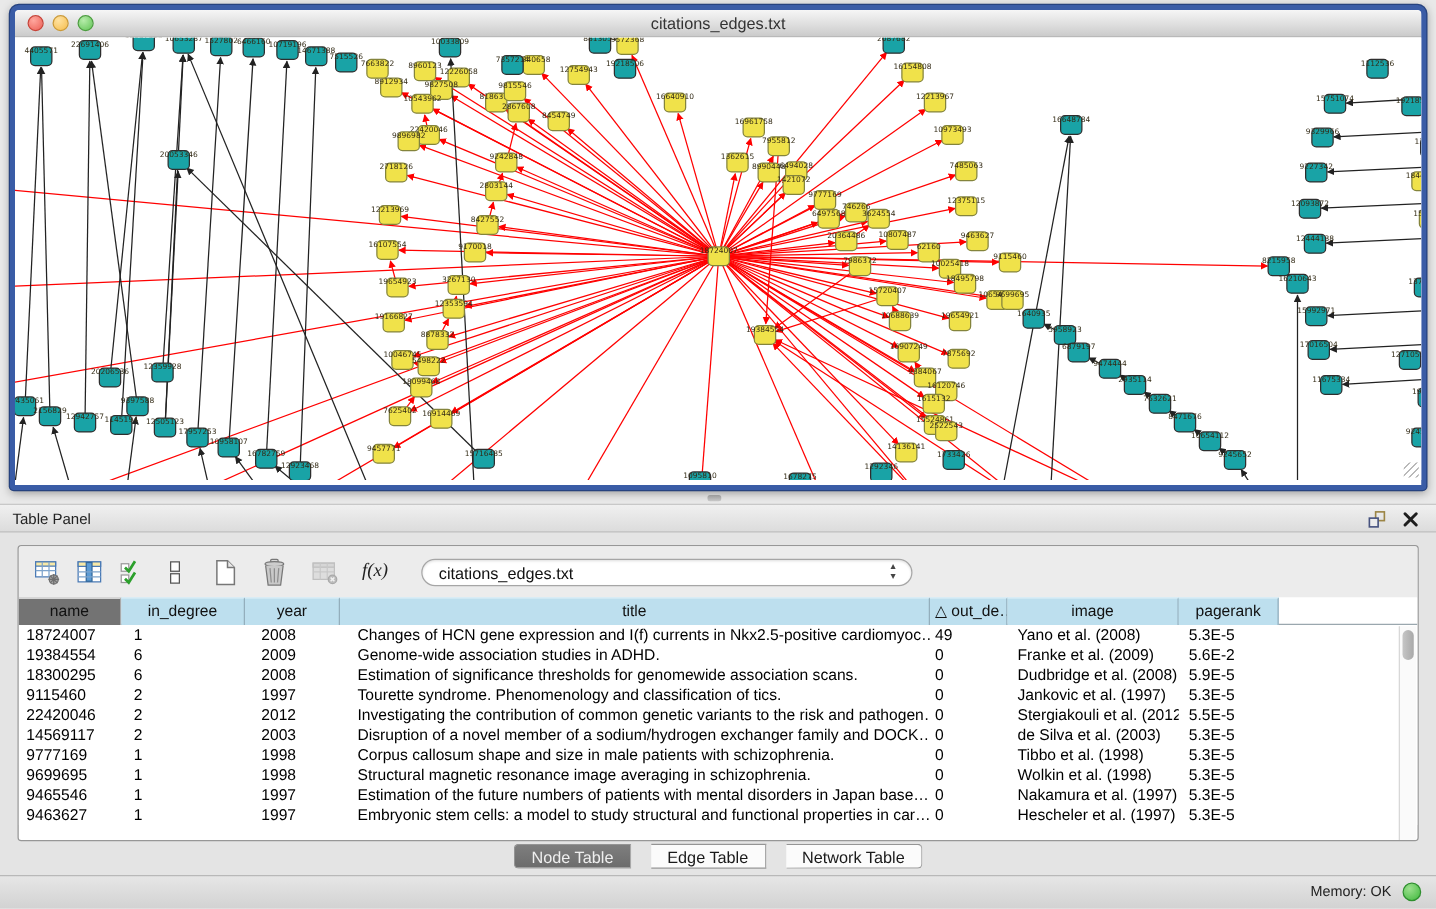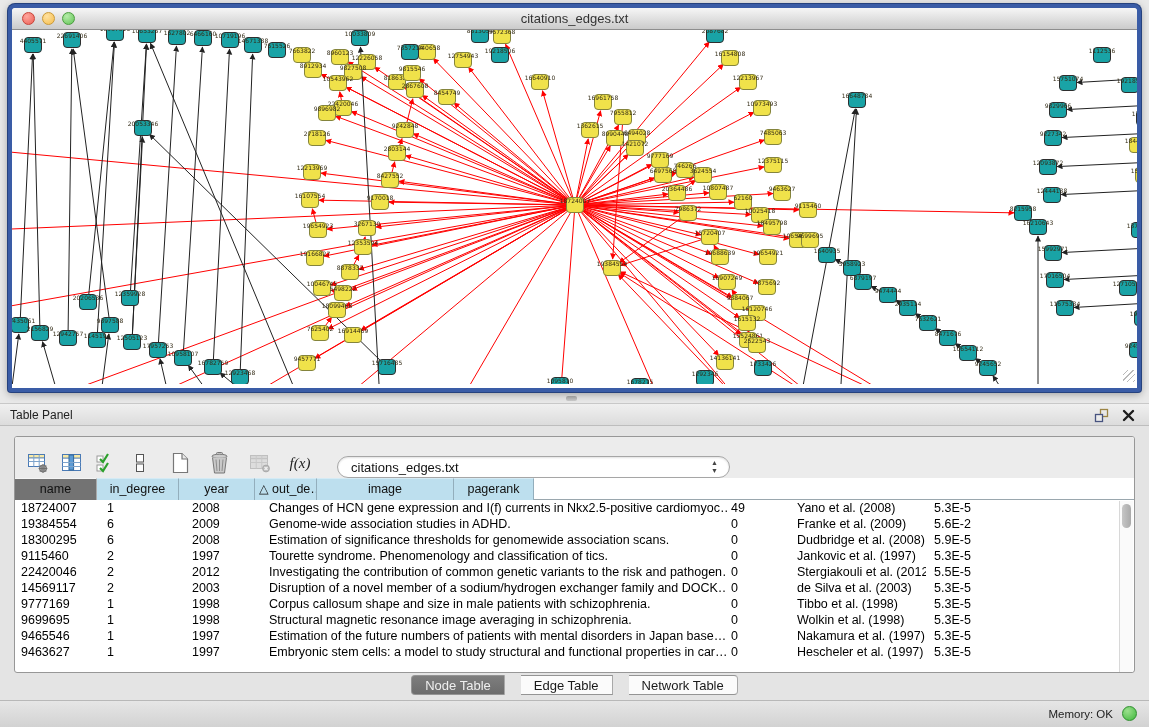--- a/index.html
+++ b/index.html
@@ -32,34 +32,34 @@
   
   .table-panel{ position:absolute; left:0; top:403px; width:1149px; height:297px; background:#E4E4E4; }
   .panel-titlebar{ height:23px; background:linear-gradient(#F0F0F0,#DCDCDC);
     border-top:1px solid #C8C8C8; border-bottom:1px solid #BDBDBD; position:relative; }
   .panel-title{ position:absolute; left:10px; top:4px; font-size:12px; color:#222; }
   .pt-icons{ position:absolute; right:12px; top:3px; display:flex; gap:10px; align-items:center; }
   .pt-btn{ width:17px; height:17px; display:inline-flex; align-items:center; justify-content:center; cursor:default; }
 
   .inner{ position:absolute; left:14px; top:33px; width:1121px; height:237px; background:#FFF;
     border:1px solid #979797; border-radius:3px; overflow:hidden; }
-  .toolbar{ height:41px; background:#ECECEC; display:flex; align-items:flex-end; padding-left:8px; }
+  .toolbar{ height:41px; background:#ECECEC; display:flex; align-items:center; padding-left:8px; }
   .tb-btn{ width:30px; height:30px; display:flex; align-items:center; justify-content:center; margin-right:4px; }
   .tb-btn.gap{ margin-right:10px; }
   .fx{ font-family:"Liberation Serif", serif; font-style:italic; font-size:15px; color:#222; }
   .combo{ margin-left:18px; width:393px; height:22px; background:#fff; border:1px solid #A6A6A6;
     border-radius:12px; position:relative; box-shadow:inset 0 1px 2px rgba(0,0,0,.12); }
   .combo-text{ position:absolute; left:13px; top:3px; font-size:13px; color:#111; }
   .combo-arrows{ position:absolute; right:11px; top:2px; font-size:7px; line-height:8px; color:#444; text-align:center; }
 
   .thdr{ height:22px; display:flex; border-bottom:1px solid #9AA7AE; background:#fff; }
   .hcell{ height:22px; font-size:12.5px; color:#111; text-align:center; line-height:21px;
     background:#BDDFEE; border-right:1px solid #93AEBC; border-top:1px solid #D5EBF5; overflow:hidden; white-space:nowrap; }
   .hcell.c0{ background:#737373; border-right:1px solid #AAA; border-top:1px solid #F5F5F5; }
-  .c0{ width:82px; } .c1{ width:82px; } .c2{ width:76px; } .c3{ width:472px; }
+  .c0{ width:82px; } .c1{ width:99px; } .c2{ width:76px; } .c3{ width:472px; }
   .c4{ width:62px; text-align:left; padding-left:4px; } .c5{ width:137px; } .c6{ width:80px; }
   .tbody{ background:#fff; }
   .trow{ height:16px; display:flex; }
   .tcell{ font-size:12.5px; color:#000; line-height:16px; white-space:nowrap; overflow:hidden; text-overflow:clip; }
   .tcell.c0{ padding-left:6px; } .tcell.c1{ padding-left:10px; } .tcell.c2{ padding-left:13px; }
   .tcell.c3{ padding-left:14px; } .tcell.c4{ padding-left:4px; } .tcell.c5{ padding-left:8px; text-align:left; }
   .tcell.c6{ padding-left:8px; text-align:left; }
   .vscroll{ position:absolute; right:1px; top:64px; width:14px; height:171px; background:#FAFAFA;
     border-left:1px solid #D8D8D8; }
   .vthumb{ position:absolute; left:2px; top:3px; width:9px; height:24px; border-radius:5px;
@@ -609,20 +609,21 @@
         <div class="combo">
           <span class="combo-text">citations_edges.txt</span>
           <span class="combo-arrows">▲<br>▼</span>
         </div>
       </div>
 
       <div class="thdr" id="thdr">
           <div class="hcell c0">name</div>
           <div class="hcell c1">in_degree</div>
           <div class="hcell c2">year</div>
+          <div class="hcell c3">title</div>
           <div class="hcell c4">△ out_de…</div>
           <div class="hcell c5">image</div>
           <div class="hcell c6">pagerank</div>
         </div>
       <div class="tbody" id="tbody">
           <div class="trow">
             <div class="tcell c0">18724007</div>
             <div class="tcell c1">1</div>
             <div class="tcell c2">2008</div>
             <div class="tcell c3">Changes of HCN gene expression and I(f) currents in Nkx2.5-positive cardiomyoc…</div>

